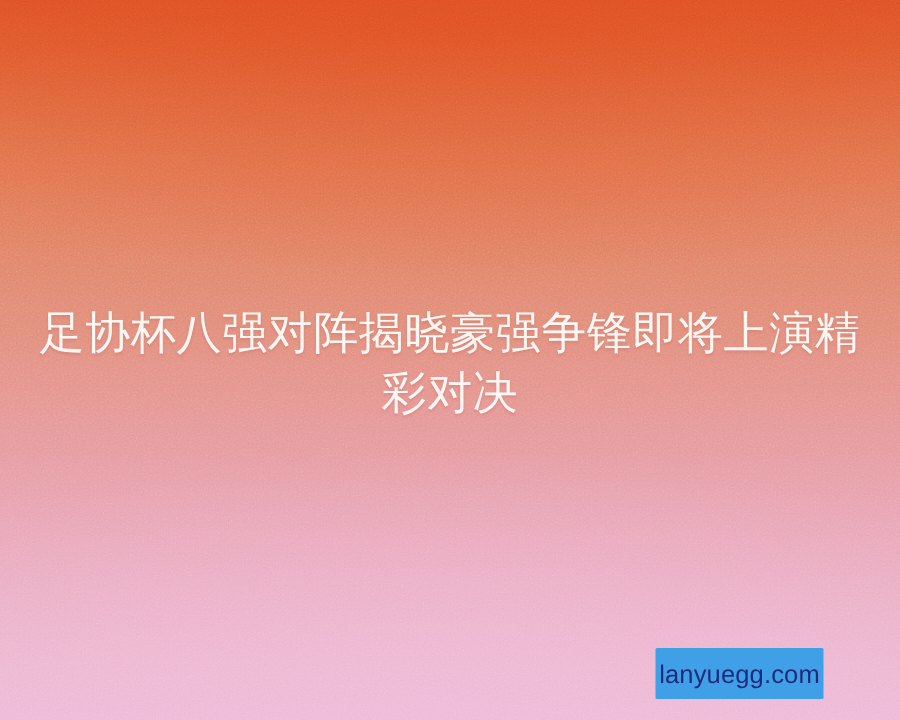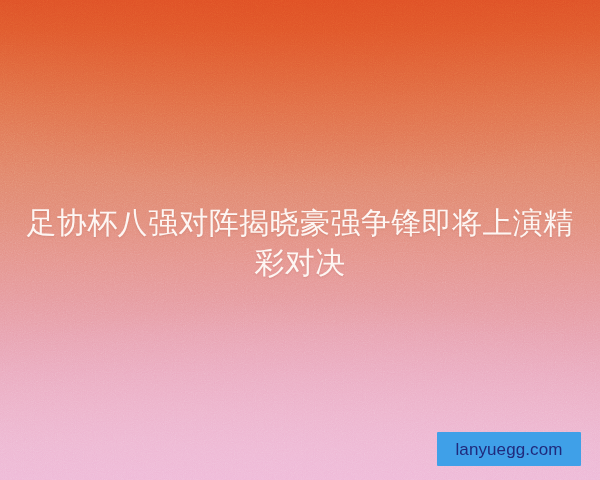--- a/index.html
+++ b/index.html
@@ -75,21 +75,21 @@
     letter-spacing: 0.4px;
     white-space: normal;
     text-shadow: 0 1px 2px rgba(150, 60, 50, 0.18);
   }
 
   
   .watermark {
     position: absolute;
     left: 437px;
     top: 432px;
-    width: 144px;
+    width: 112px;
     height: 34px;
     background: #3fa0e8;
     display: flex;
     align-items: center;
     justify-content: center;
     border-radius: 1px;
   }
   .watermark-label {
     color: #202a7c;
     font-size: 17px;

